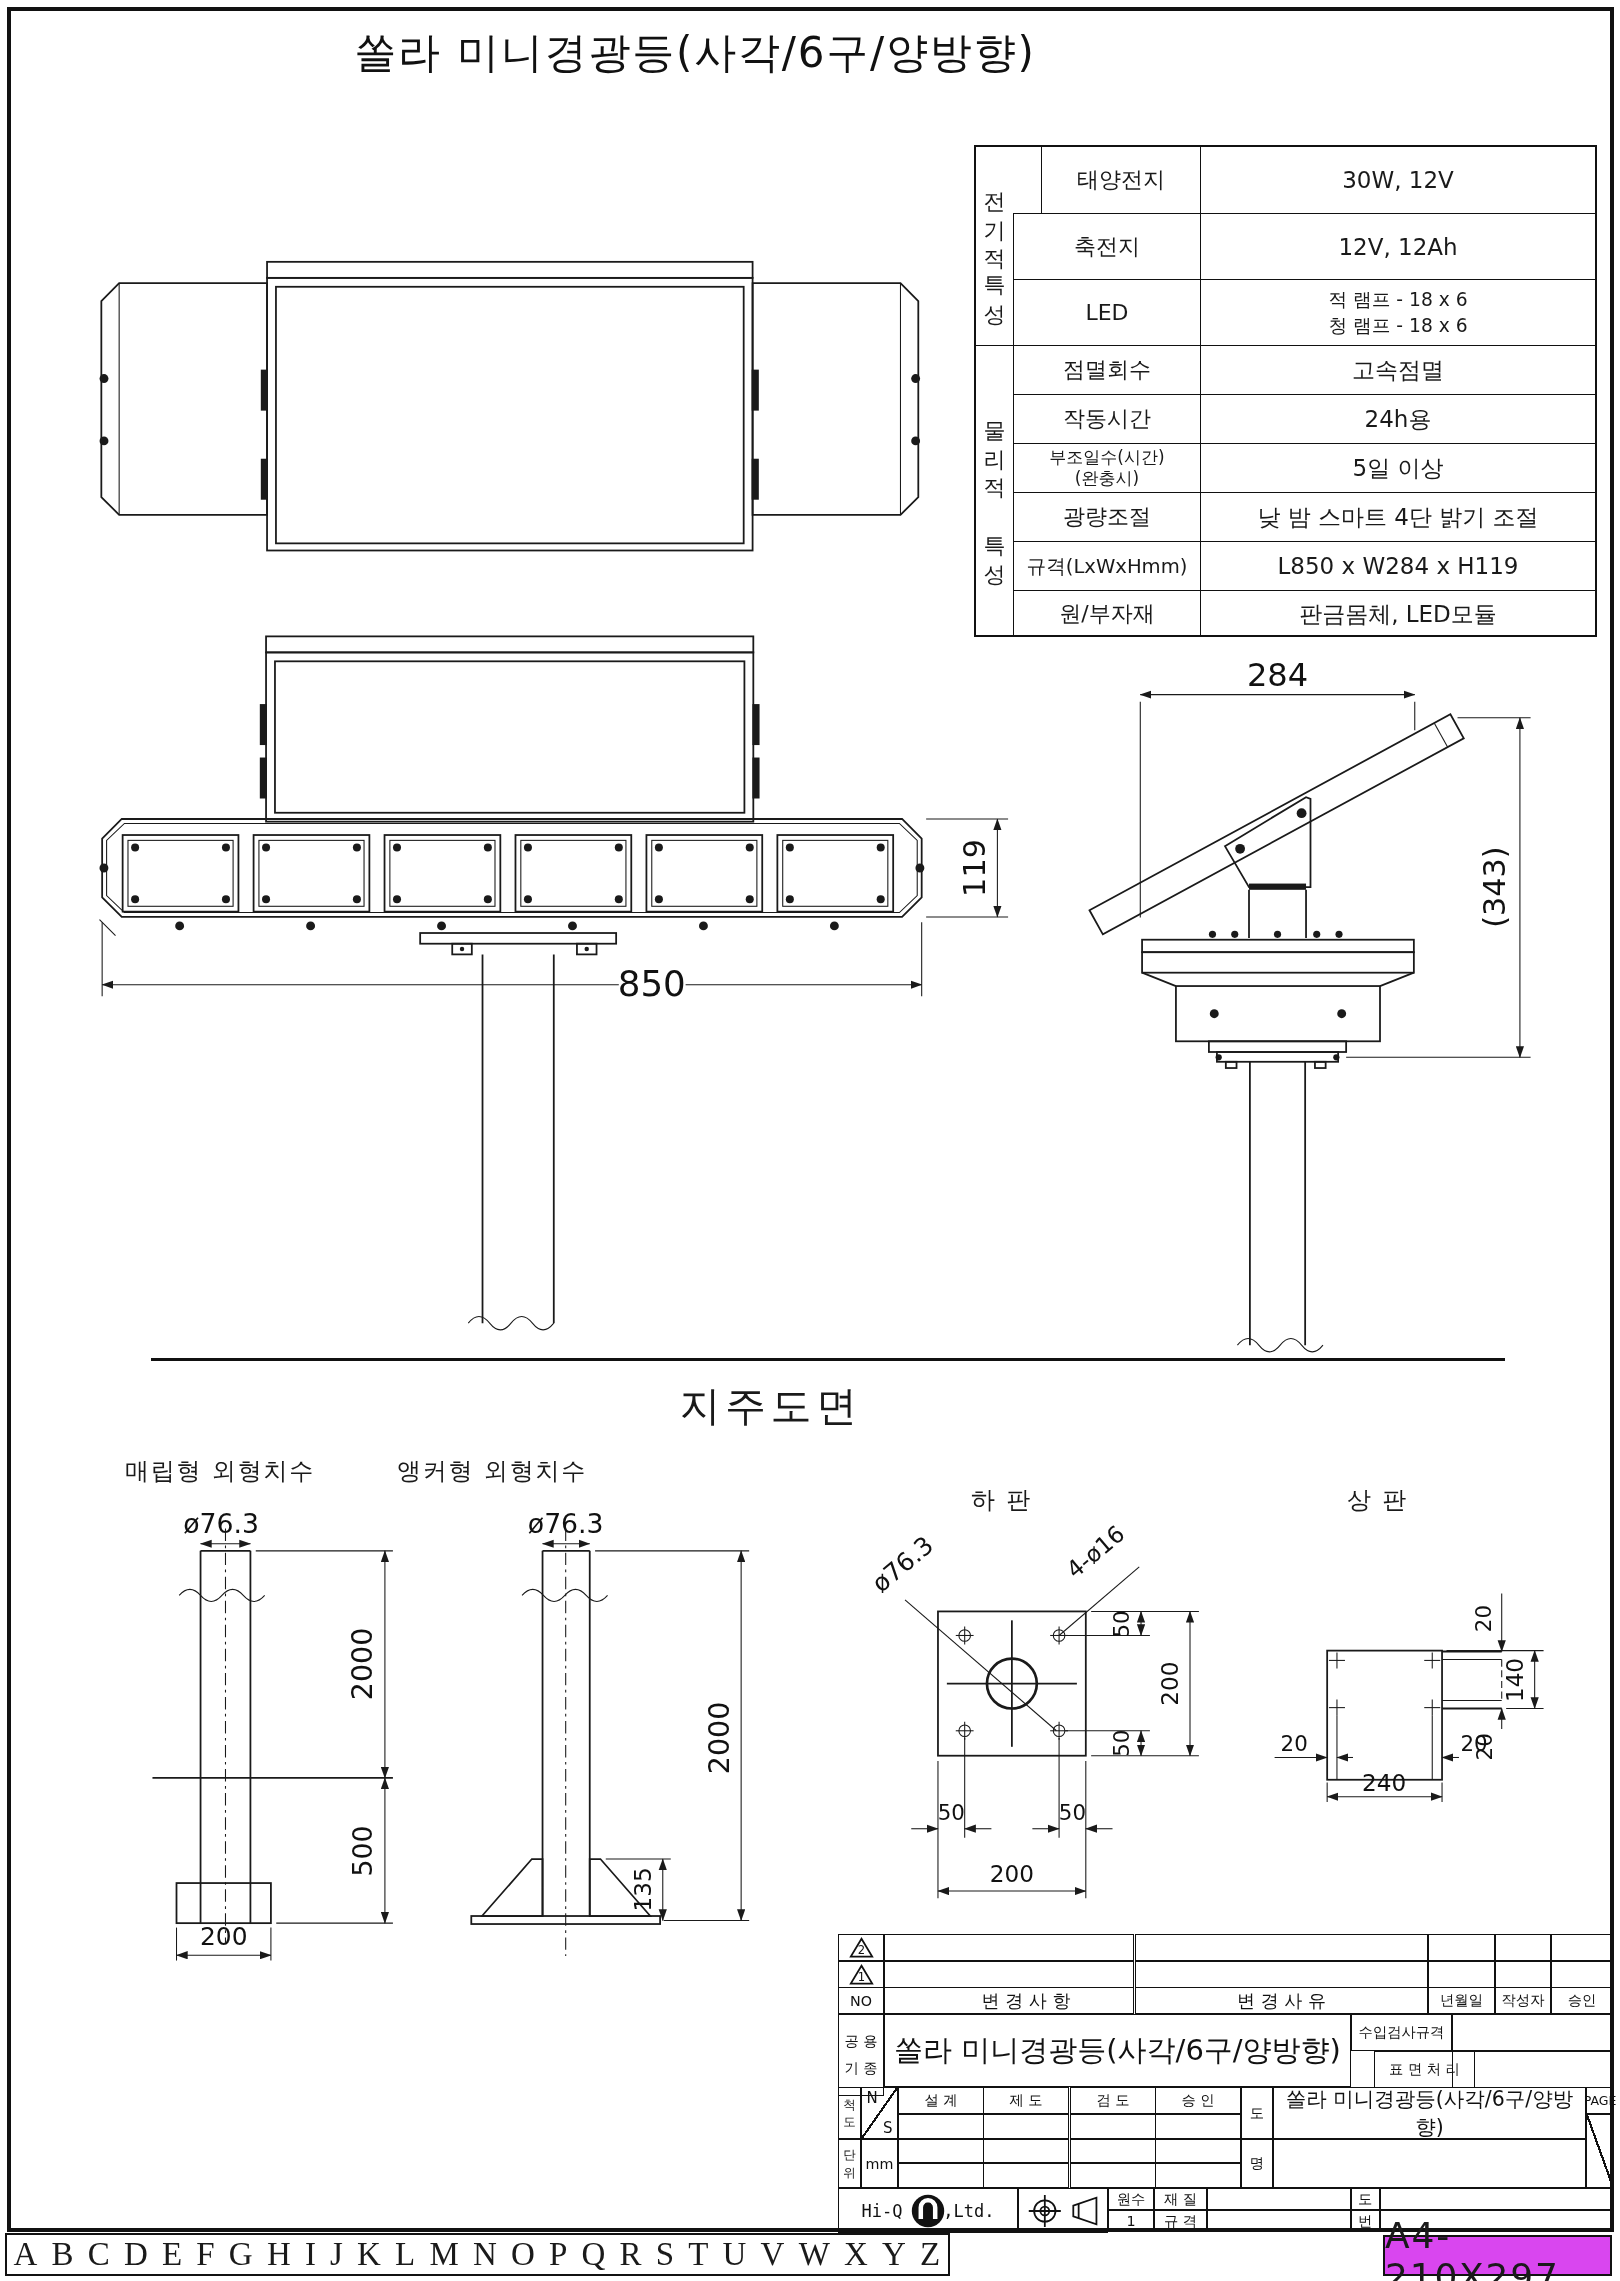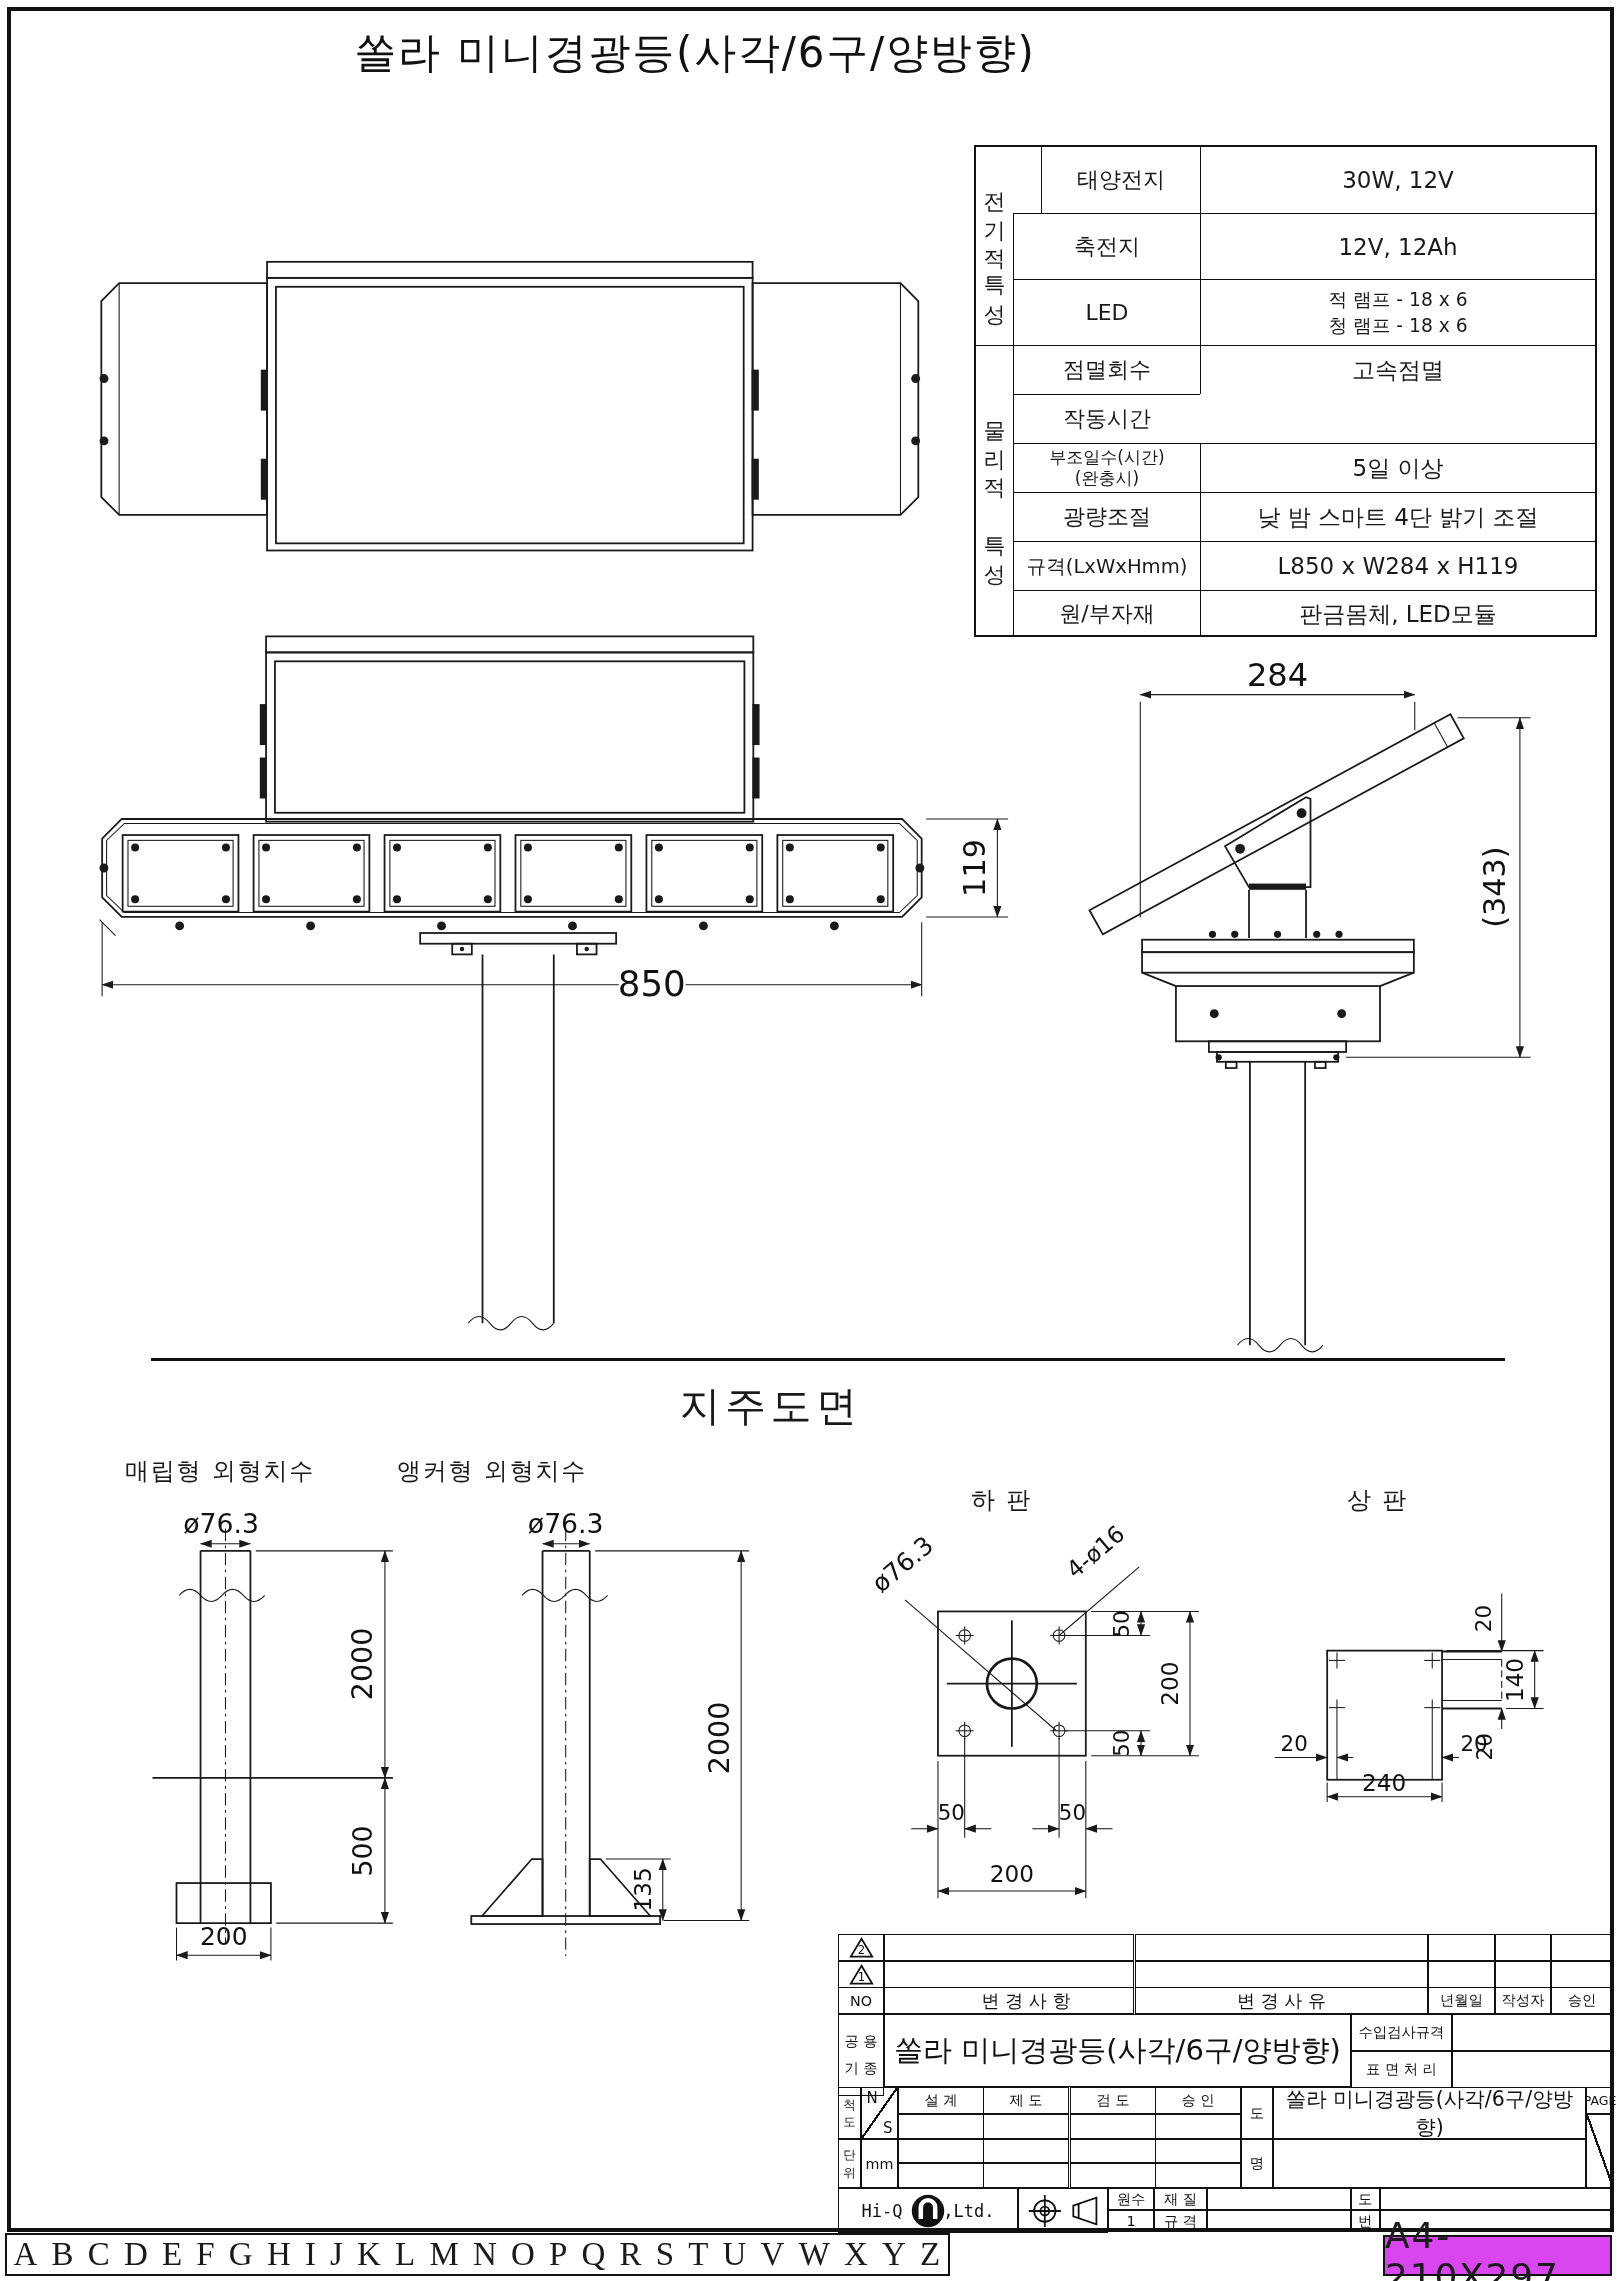--- a/index.html
+++ b/index.html
@@ -64,20 +64,21 @@
     <div class="r1 sp-name" style="grid-column:2;grid-row:1;margin-left:28px;">태양전지</div>
     <div class="r1 sp-val" style="grid-column:3;grid-row:1;">30W, 12V</div>
     <div class="sp-name" style="grid-column:2;grid-row:2;">축전지</div>
     <div class="sp-val" style="grid-column:3;grid-row:2;">12V, 12Ah</div>
     <div class="sp-name" style="grid-column:2;grid-row:3;">LED</div>
     <div class="sp-val small prewrap" style="grid-column:3;grid-row:3;">적 램프 - 18 x 6
 청 램프 - 18 x 6</div>
     <div class="sp-name" style="grid-column:2;grid-row:4;">점멸회수</div>
     <div class="sp-val" style="grid-column:3;grid-row:4;">고속점멸</div>
     <div class="sp-name" style="grid-column:2;grid-row:5;">작동시간</div>
+    <div class="sp-val" style="grid-column:3;grid-row:5;">24h용</div>
     <div class="sp-name small prewrap" style="grid-column:2;grid-row:6;">부조일수(시간)
 (완충시)</div>
     <div class="sp-val" style="grid-column:3;grid-row:6;">5일 이상</div>
     <div class="sp-name" style="grid-column:2;grid-row:7;">광량조절</div>
     <div class="sp-val" style="grid-column:3;grid-row:7;">낮 밤 스마트 4단 밝기 조절</div>
     <div class="sp-name" style="grid-column:2;grid-row:8;font-size:19.6px;">규격(LxWxHmm)</div>
     <div class="sp-val" style="grid-column:3;grid-row:8;">L850 x W284 x H119</div>
     <div class="sp-name" style="grid-column:2;grid-row:9;">원/부자재</div>
     <div class="sp-val" style="grid-column:3;grid-row:9;">판금몸체, LED모듈</div>
   </div>
@@ -433,21 +434,21 @@
     <div class="tbc" style="left:297px;top:53px;width:293px;height:27px;">변 경 사 유</div>
     <div class="tbc sm" style="left:590px;top:53px;width:67px;height:27px;">년월일</div>
     <div class="tbc sm" style="left:657px;top:53px;width:56px;height:27px;">작성자</div>
     <div class="tbc sm" style="left:713px;top:53px;width:62px;height:27px;">승인</div>
 
     <div class="tbc sm prewrap" style="left:0;top:80px;width:46px;height:82px;line-height:1.9;">공 용
 기 종</div>
     <div class="tbc" style="left:46px;top:80px;width:467px;height:73px;font-size:29px;">쏠라 미니경광등(사각/6구/양방향)</div>
     <div class="tbc sm" style="left:513px;top:80px;width:101px;height:37px;">수입검사규격</div>
     <div class="tbc" style="left:614px;top:80px;width:161px;height:37px;"></div>
-    <div class="tbc sm" style="left:513px;top:117px;width:101px;height:37px;">표 면 처 리</div>
+    <div class="tbc sm" style="left:536px;top:117px;width:101px;height:37px;">표 면 처 리</div>
     <div class="tbc" style="left:614px;top:117px;width:161px;height:37px;"></div>
 
     <div class="tbc xs prewrap" style="left:0;top:153px;width:23px;height:52px;line-height:1.4;">척
 도</div>
     <div class="tbc diagBR" style="left:23px;top:153px;width:37px;height:52px;">
       <span class="nsN">N</span>
       <span class="nsS">S</span>
     </div>
     <div class="tbc sm" style="left:60px;top:153px;width:86px;height:27px;">설 계</div>
     <div class="tbc sm" style="left:145px;top:153px;width:86px;height:27px;">제 도</div>

